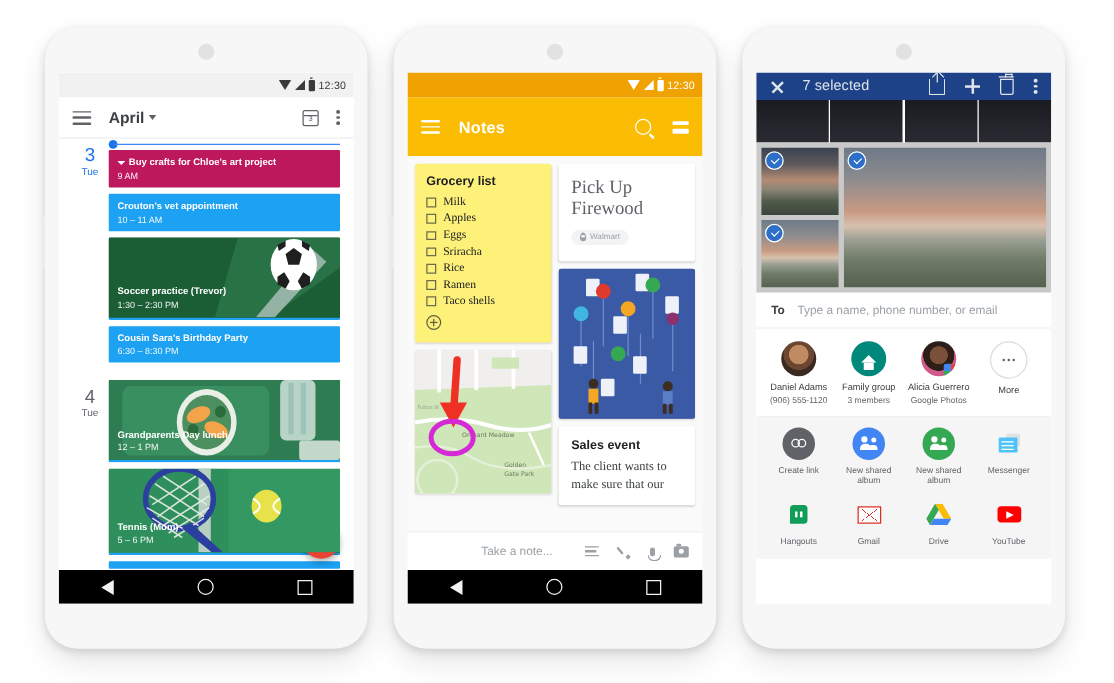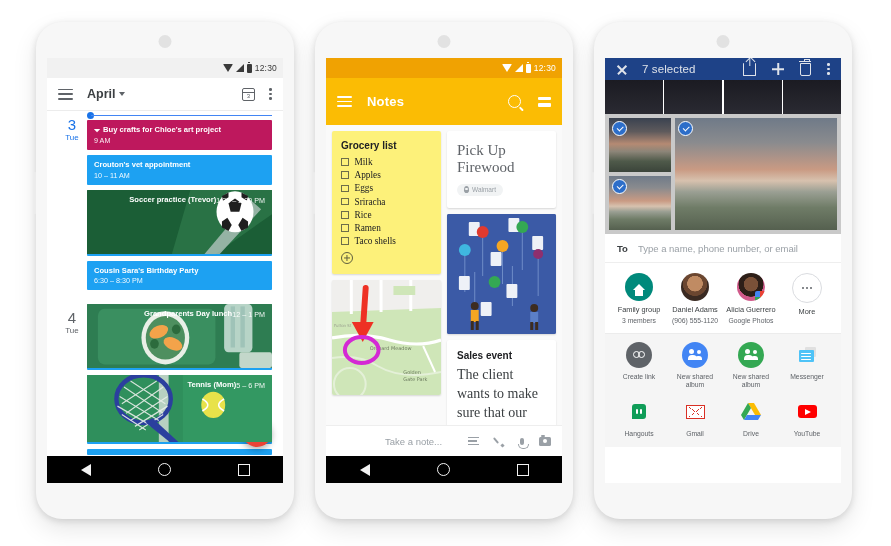--- a/index.html
+++ b/index.html
@@ -70,21 +70,21 @@
   .daynum .w{font-size:8px;color:#1a73e8;margin-top:1px;}
   .daynum.grey .n{color:#5f6368;}
   .daynum.grey .w{color:#5f6368;}
   .events{flex:1;padding-right:11px;}
   .today-line{position:relative;height:9px;}
   .today-line .ln{position:absolute;left:4px;right:0;top:4px;height:1.3px;background:#4285f4;}
   .today-line .dot{position:absolute;left:0;top:1px;width:7px;height:7px;border-radius:50%;background:#1a73e8;}
   .ev{border-radius:1px;margin-bottom:5px;padding:5px 7px;color:#fff;position:relative;overflow:hidden;}
   .ev .t{font-size:7.6px;font-weight:bold;line-height:1.25;position:relative;z-index:2;}
   .ev .s{font-size:7.2px;opacity:.93;margin-top:1px;position:relative;z-index:2;}
-  .ev.tall{height:53px;display:flex;flex-direction:row;justify-content:flex-end;padding-bottom:6px;}
+  .ev.tall{height:53px;display:flex;flex-direction:column;justify-content:flex-end;padding-bottom:6px;}
   .ev .pin{display:inline-block;vertical-align:-1px;margin-right:3px;}
 
   .fab{
     position:absolute;right:11px;bottom:36px;width:30px;height:30px;border-radius:50%;
     background:#ea4335;color:#fff;display:flex;align-items:center;justify-content:center;
     font-size:18px;line-height:1;box-shadow:0 3px 6px rgba(0,0,0,.3);
   }
 
   
   #p2{left:315px;top:22px;width:258px;height:497px;}
@@ -112,21 +112,21 @@
   .plusbtn:after{top:2px;bottom:2px;left:50%;width:1.1px;transform:translateX(-50%);}
   .note.white{background:#fff;padding:11px 10px 11px;}
   .note.white .big{font-family:"Liberation Serif",serif;font-size:15px;color:#5f6368;line-height:1.12;}
   .chip{display:inline-flex;align-items:center;gap:3px;margin-top:8px;background:#f1f3f4;border-radius:9px;padding:2.5px 7px;font-size:6.5px;color:#9aa0a6;}
   .mpin{width:5px;height:7px;background:#9aa0a6;border-radius:50% 50% 50% 50%/60% 60% 40% 40%;position:relative;}
   .mpin:after{content:"";position:absolute;left:1.4px;top:1.5px;width:2.2px;height:2.2px;border-radius:50%;background:#f1f3f4;}
   .note.mapimg{height:115px;position:relative;background:#efefef;}
   .note.photo{height:120px;position:relative;background:#3b5aa6;overflow:hidden;}
   .note.article{background:#fff;padding:10px;}
   .note.article h4{margin:0 0 5px;font-size:10px;color:#202124;}
-  .note.article p{margin:0;font-size:14px;color:#3c4043;line-height:1.35;font-family:"Liberation Serif",serif;}
+  .note.article p{margin:0;font-size:10px;color:#3c4043;line-height:1.35;font-family:"Liberation Serif",serif;}
   .takenote{position:absolute;left:0;right:0;bottom:27px;height:30px;background:#fff;display:flex;align-items:center;padding:0 11px;border-top:1px solid #eee;}
   .takenote .ph{flex:1;font-size:9.5px;color:#9aa0a6;margin-left:48px;}
   .tn-icons{display:flex;align-items:center;gap:15px;color:#9aa0a6;}
   .ic-list{width:11px;height:8px;display:flex;flex-direction:column;justify-content:space-between;}
   .ic-list i{display:block;height:1.3px;background:currentColor;}
   .ic-list i:nth-child(2){width:80%;}
   .ic-brush{width:11px;height:11px;position:relative;}
   .ic-brush:before{content:"";position:absolute;left:1px;top:1px;width:2px;height:7px;background:currentColor;transform:rotate(-40deg);border-radius:1px;}
   .ic-brush:after{content:"";position:absolute;right:1px;bottom:0px;width:3px;height:3px;background:currentColor;transform:rotate(-40deg);}
   .ic-mic{width:4px;height:7px;border-radius:2px;background:currentColor;position:relative;}
@@ -568,30 +568,30 @@
         </div>
       </div>
 
       <div class="to-row">
         <span class="lbl">To</span>
         <span class="ph">Type a name, phone number, or email</span>
       </div>
 
       <div class="contacts">
         <div class="contact">
+          <span class="av p1"></span>
+          <span class="nm">Daniel Adams</span>
+          <span class="sb">(906) 555-1120</span>
+        </div>
+        <div class="contact">
           <span class="av teal">
               <span class="house"></span>
             </span>
           <span class="nm">Family group</span>
           <span class="sb">3 members</span>
-        </div>
-        <div class="contact">
-          <span class="av p1"></span>
-          <span class="nm">Daniel Adams</span>
-          <span class="sb">(906) 555-1120</span>
         </div>
         <div class="contact">
           <span class="av p2">
               <span class="badge"></span>
             </span>
           <span class="nm">Alicia Guerrero</span>
           <span class="sb">Google Photos</span>
         </div>
         <div class="contact">
           <span class="av more">

